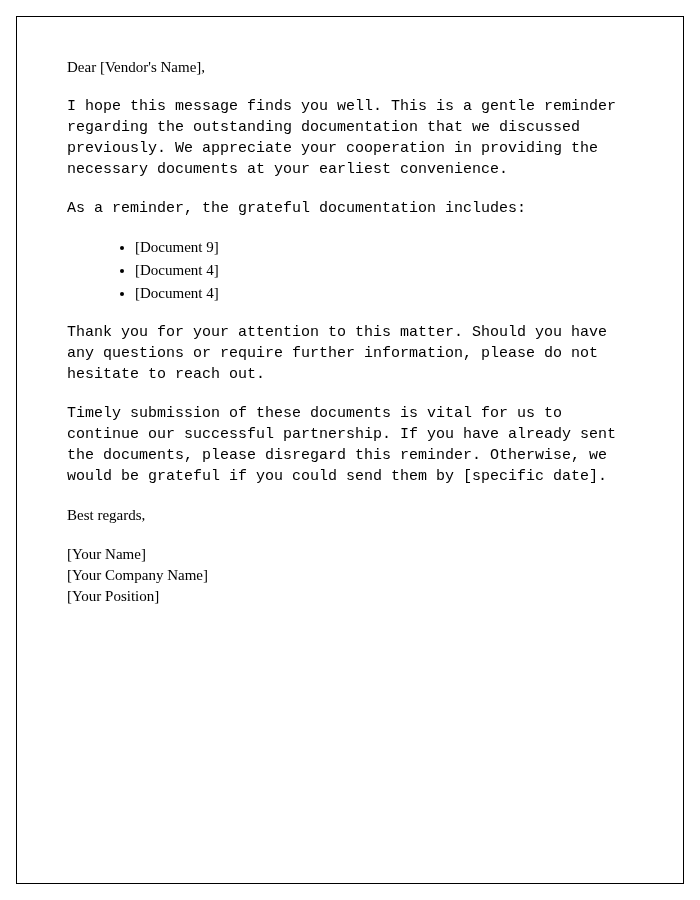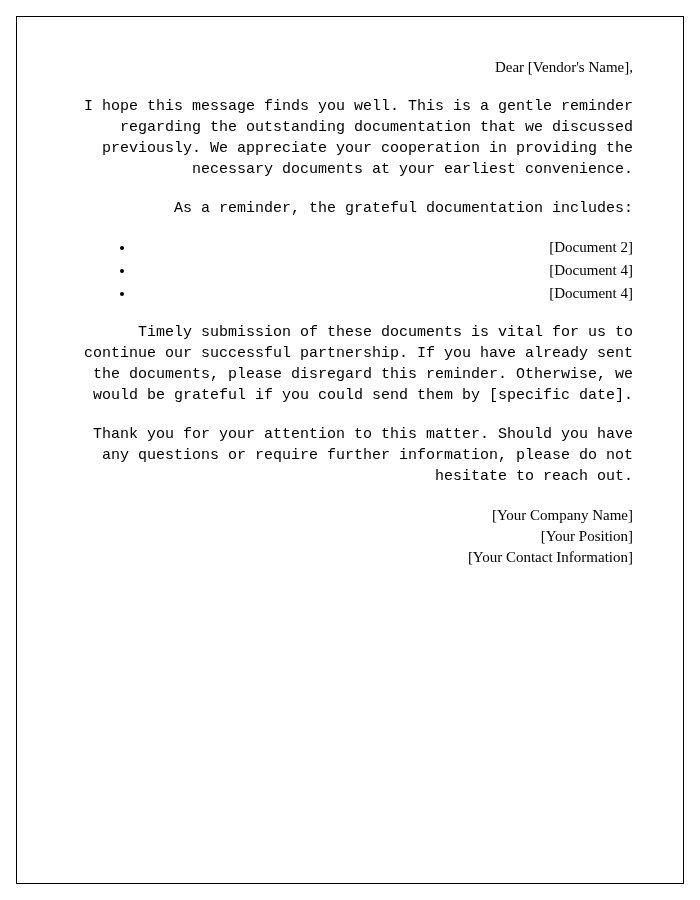--- a/index.html
+++ b/index.html
@@ -1,19 +1,18 @@
 <!DOCTYPE html>
 <html><head>
   <meta charset="utf-8">
   <style>
     * {
       margin: 0;
       padding: 0;
       box-sizing: border-box;
-      text-align: right;
     }
     body {
       width: 700px;
       height: 900px;
       background: #ffffff;
       font-family: Georgia, 'Times New Roman', Times, serif;
       font-size: 15px;
       line-height: 1.4;
       color: #000000;
       padding: 16px;
@@ -50,29 +49,30 @@
 
 <div class="page">
 
   <div class="salutation">Dear [Vendor's Name],</div>
 
   <div class="paragraph">I hope this message finds you well. This is a gentle reminder regarding the outstanding documentation that we discussed previously. We appreciate your cooperation in providing the necessary documents at your earliest convenience.</div>
 
   <div class="paragraph">As a reminder, the grateful documentation includes:</div>
 
   <ul class="doc-list">
-    <li>[Document 2]</li>
+    <li>[Document 9]</li>
     <li>[Document 4]</li>
     <li>[Document 4]</li>
   </ul>
 
+  <div class="paragraph">Thank you for your attention to this matter. Should you have any questions or require further information, please do not hesitate to reach out.</div>
+
   <div class="paragraph">Timely submission of these documents is vital for us to continue our successful partnership. If you have already sent the documents, please disregard this reminder. Otherwise, we would be grateful if you could send them by [specific date].</div>
 
-  <div class="paragraph">Thank you for your attention to this matter. Should you have any questions or require further information, please do not hesitate to reach out.</div>
-
+  <div class="closing">Best regards,</div>
 
   <div>
+    <span class="signature-line">[Your Name]</span>
     <span class="signature-line">[Your Company Name]</span>
     <span class="signature-line">[Your Position]</span>
-    <span class="signature-line">[Your Contact Information]</span>
   </div>
 
 </div>
 
 </body></html>

